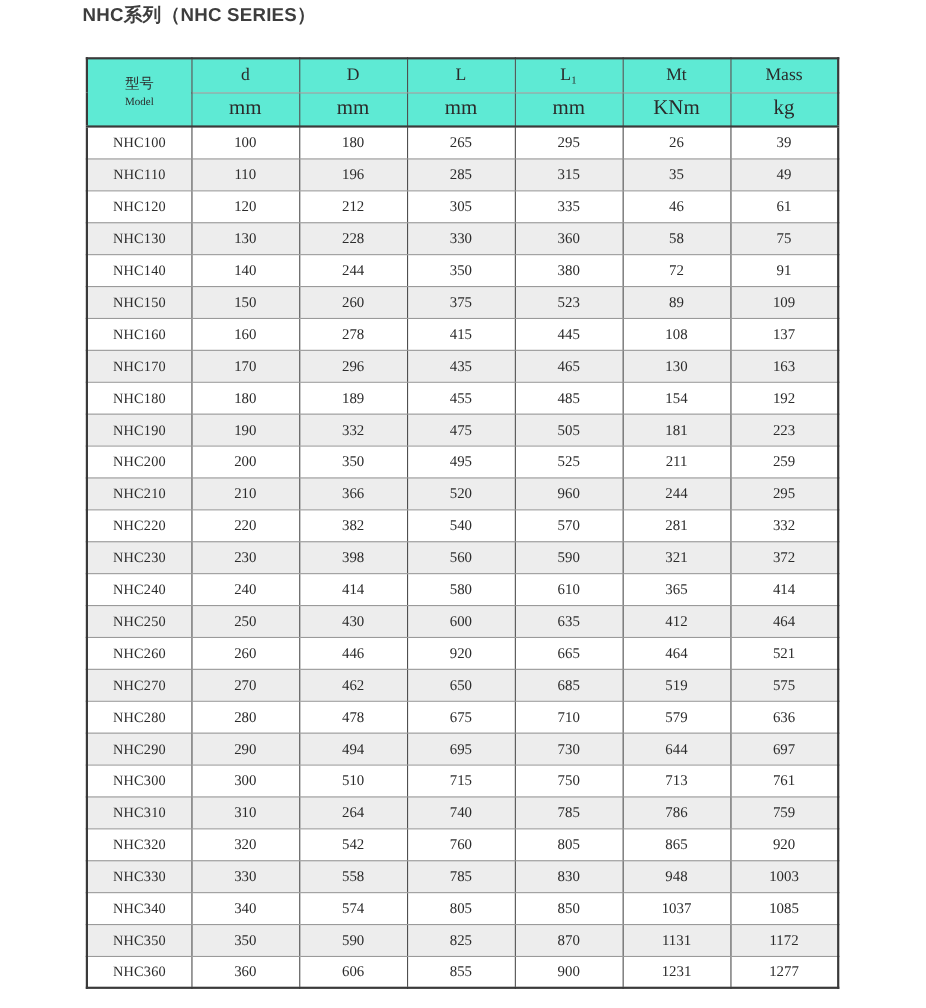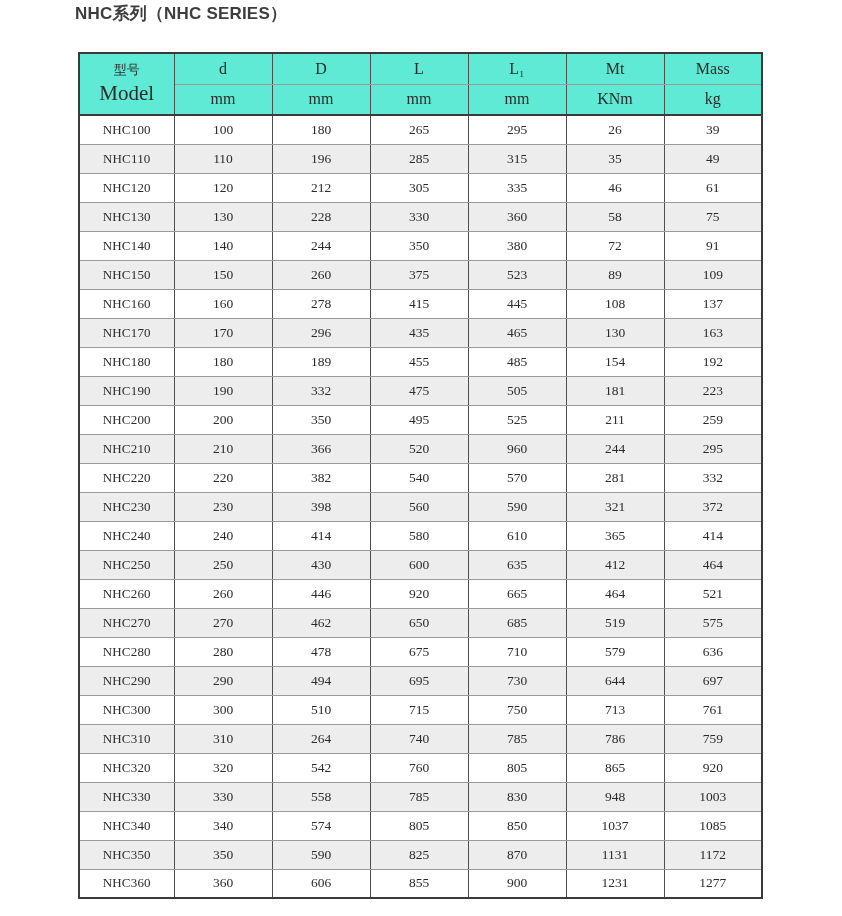--- a/index.html
+++ b/index.html
@@ -50,34 +50,34 @@
   table.spec-table {
     border: 2px solid #3a3a3a;
   }
   thead th {
     background: #5eead4;
     height: 31px;
     font-size: 16px;
     color: #2b2b2b;
   }
   thead tr.unit-row th {
-    font-size: 16px;
+    font-size: 19px;
   }
   thead { border-bottom: 2px solid #3a3a3a; }
   th.model-head {
     font-size: 14px;
     line-height: 1.35;
   }
   th.model-head .cn {
     font-family: "DejaVu Sans", "Liberation Sans", sans-serif;
     font-size: 13px;
     display: block;
   }
   th.model-head .en {
-    font-size: 21px;
+    font-size: 10px;
     display: block;
   }
   tbody td {
     height: 29px;
     font-size: 13.5px;
     background: #ffffff;
     color: #2b2b2b;
   }
   tbody tr:nth-child(even) td {
     background: #ededed;

